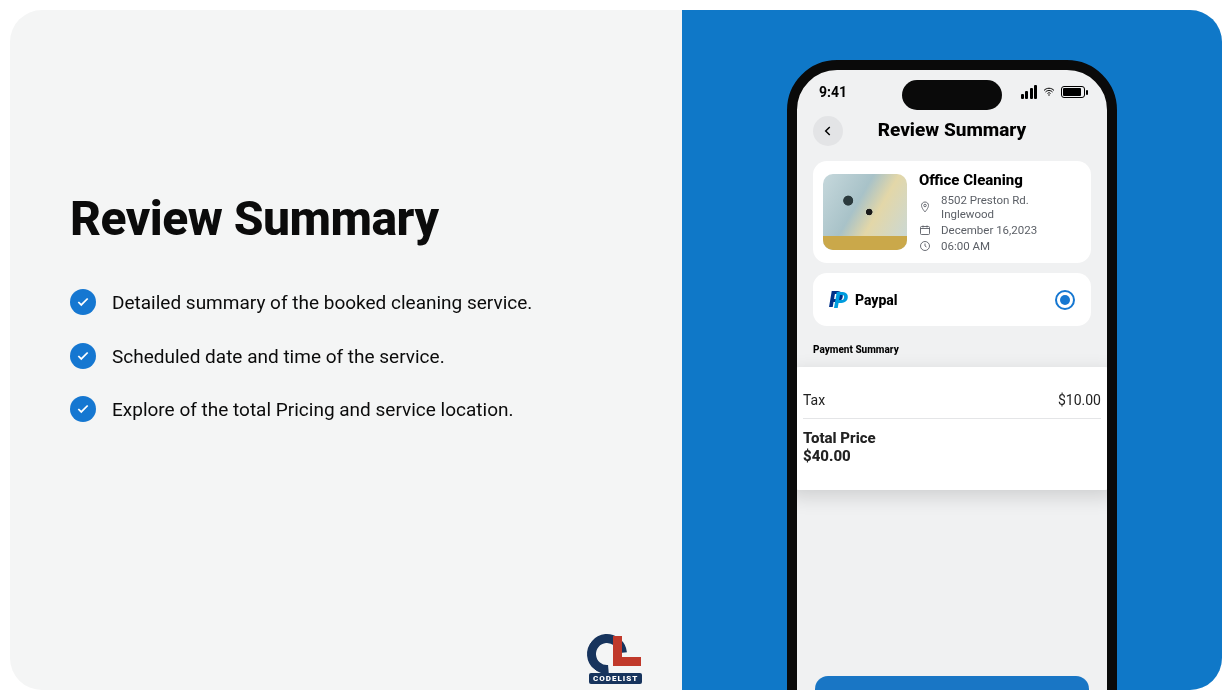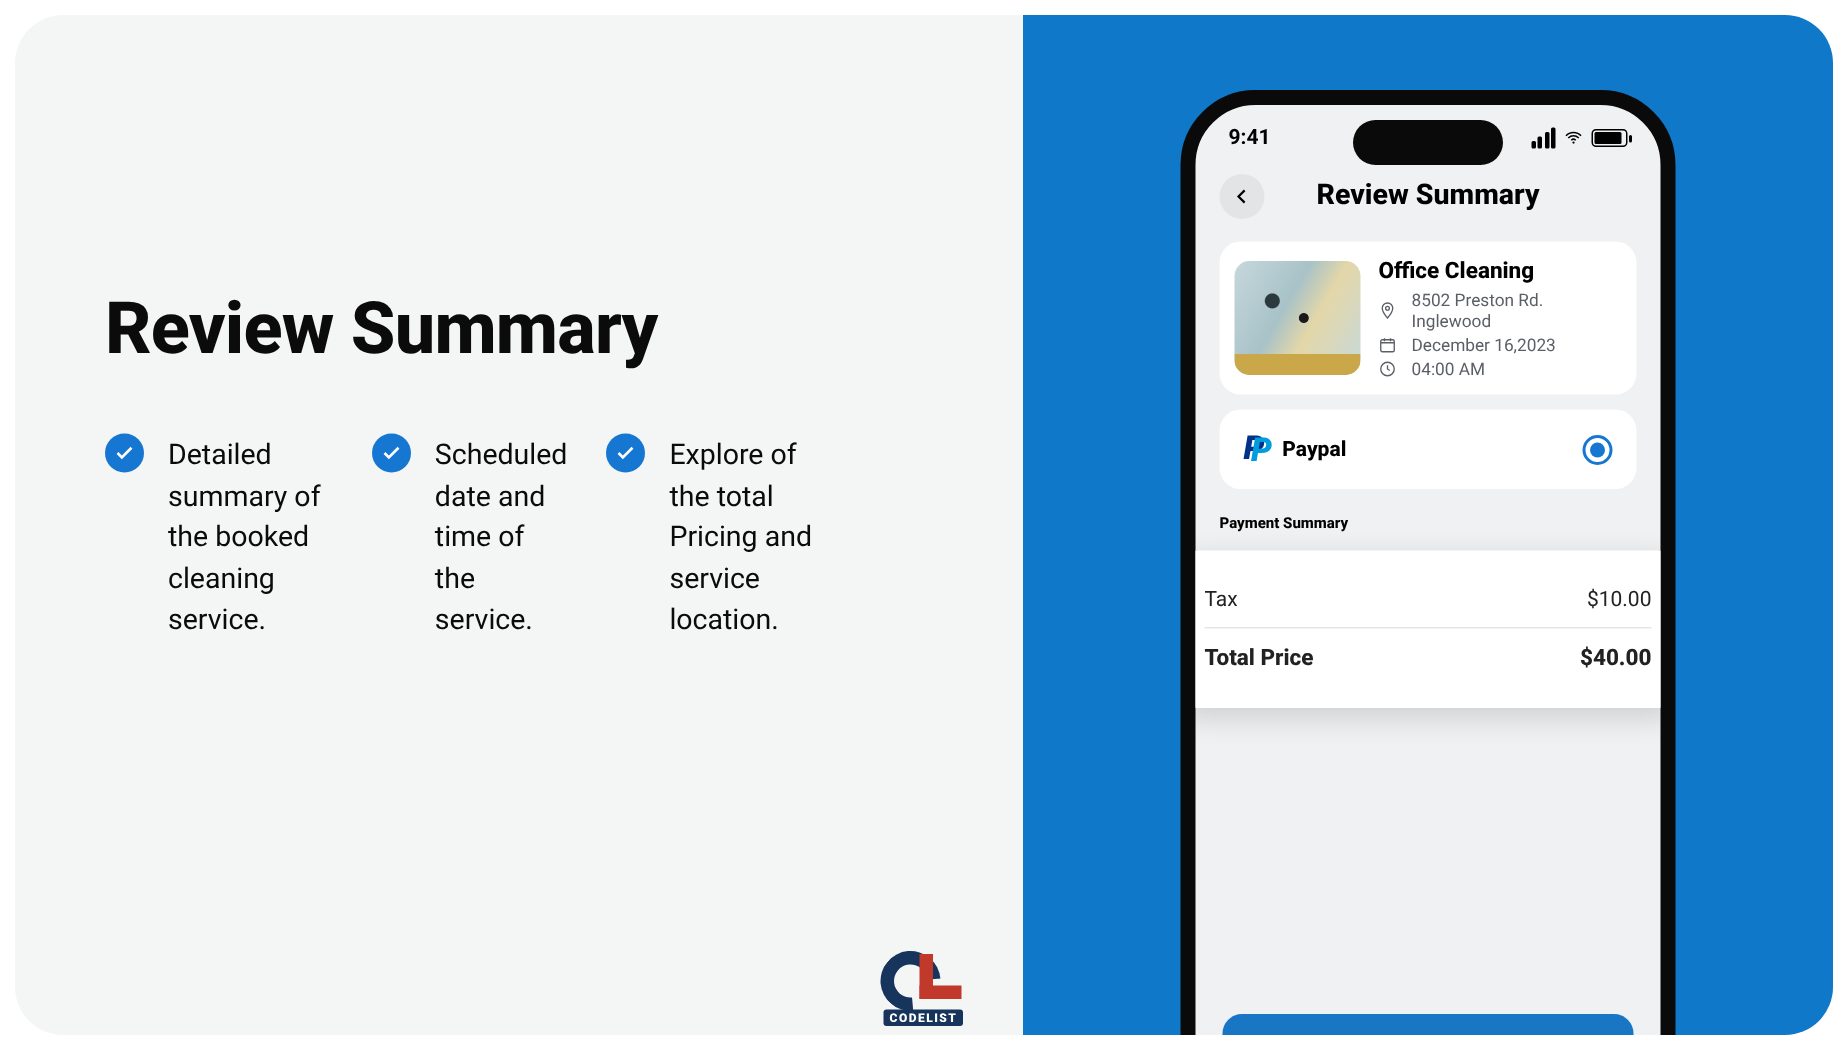--- a/index.html
+++ b/index.html
@@ -22,21 +22,21 @@
     flex:1;
     padding: 180px 60px 0 60px;
   }
   .left h1 {
     font-size: 48px;
     font-weight: 800;
     color:#0b0b0b;
     letter-spacing:-0.5px;
     margin-bottom: 42px;
   }
-  .bullets { display:flex; flex-direction:row; gap:26px; max-width:480px;}
+  .bullets { display:flex; flex-direction:column; gap:26px; max-width:480px;}
   .blt { display:flex; gap:16px; align-items:flex-start;}
   .check {
     width:26px;height:26px;border-radius:50%;
     background:#1577d1;
     flex:0 0 26px;
     display:flex;align-items:center;justify-content:center;
   }
   .check svg { width:14px;height:14px;stroke:#fff;stroke-width:3;fill:none;}
   .blt span { font-size:19px; color:#0b0b0b; line-height:1.45;}
   .right-panel {
@@ -118,21 +118,21 @@
   .radio::after{content:"";width:10px;height:10px;background:#1577d1;border-radius:50%;}
   .sect-title{font-size:10px;font-weight:800;color:#000;padding:10px 16px 8px;}
   .sum-card{
     background:#fff;border-radius:14px;padding:16px 18px;
     box-shadow:0 6px 20px rgba(0,0,0,0.15);
     margin: 4px -12px 0;
     position: relative; z-index: 10;
   }
   .row{display:flex;justify-content:space-between;font-size:14px;color:#222;margin:9px 0;}
   .hr{height:1px;background:#e4e5e7;margin:10px 0;}
-  .row.bold{font-weight:800;font-size:15px;}
+  .row.bold{font-weight:800;font-size:15px;flex-direction:column;}
   .paybtn{
     position:absolute;bottom:3px;left:18px;right:18px;
     background:#1976c5;color:#fff;text-align:center;
     padding:16px;border-radius:13px;font-size:16px;font-weight:700;
   }
   .brand{
     position:absolute;bottom:8px;left:50%;transform:translateX(-50%);
     display:flex;align-items:center;gap:8px;z-index:50;
   }
   .brand-logo{position:relative;width:58px;height:48px;}
@@ -229,21 +229,21 @@
                 <rect x="3" y="5" width="18" height="16" rx="2"></rect>
                 <path d="M3 9 L21 9 M8 3 L8 7 M16 3 L16 7"></path>
               </svg>
             <span>December 16,2023</span>
           </div>
           <div class="meta">
             <svg viewBox="0 0 24 24">
                 <circle cx="12" cy="12" r="9"></circle>
                 <path d="M12 7 L12 12 L15 14"></path>
               </svg>
-            <span>04:00 AM</span>
+            <span>06:00 AM</span>
           </div>
         </div>
       </div>
 
       <div class="pay-card">
         <div class="pay-left">
           <div class="pp-logo">P</div>
           <span>Paypal</span>
         </div>
         <div class="radio"></div>

